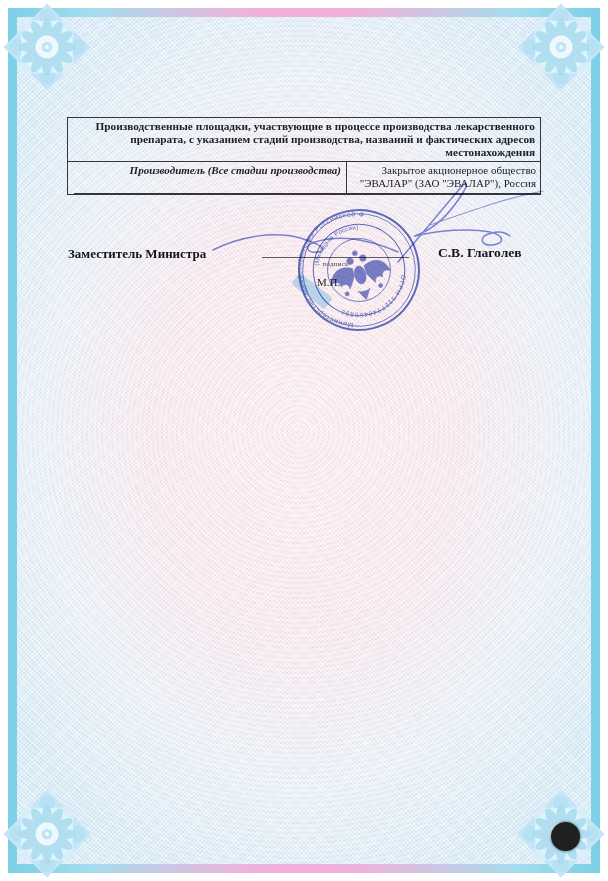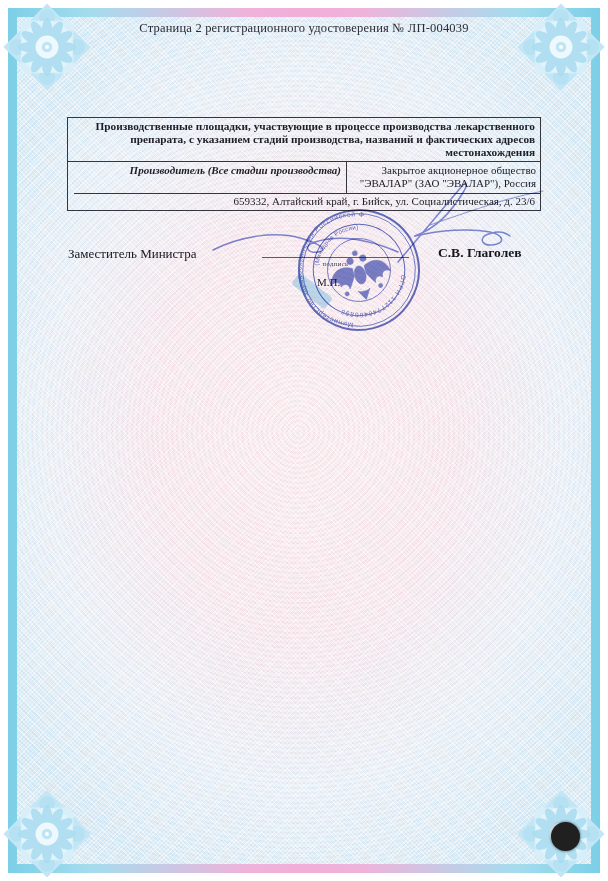--- a/index.html
+++ b/index.html
@@ -25,21 +25,21 @@
   
   .ptable{position:absolute;left:67px;top:117px;width:474px;box-sizing:border-box;
     border:1.5px solid #35353f;font-size:11px;line-height:12.8px;color:#1d1d26;text-align:right;}
   .ptable .r1{font-weight:bold;padding:2px 5px 3px 4px;border-bottom:1.5px solid #35353f;font-size:11.3px;}
   .ptable .r2{display:flex;border-bottom:1.5px solid #35353f;margin-left:6px;}
   .ptable .c-left{flex:0 0 263px;border-right:1.5px solid #35353f;padding:2px 5px 3px 4px;
     font-style:italic;font-weight:bold;}
   .ptable .c-right{flex:1;padding:2px 4px 3px 5px;}
   .ptable .r3{padding:1px 5px 2px 4px;}
   
-  .official-title{position:absolute;left:68px;top:246px;font-weight:normal;font-size:13px;color:#15151f;}
+  .official-title{position:absolute;left:68px;top:246px;font-weight:bold;font-size:13px;color:#15151f;}
   .official-name{position:absolute;left:418px;top:245px;font-weight:bold;font-size:13.5px;color:#15151f;margin-left:20px;}
   .sig-line{position:absolute;left:262px;top:257px;width:147px;height:0;border-top:1px solid #5c5c68;}
   .sig-caption{position:absolute;left:262px;top:260px;width:147px;text-align:center;
     font-size:6.5px;letter-spacing:.5px;color:#3a3a4e;}
   .mp{position:absolute;left:317px;top:276px;font-size:11px;color:#1d1d26;}
   
   .seal{position:absolute;left:292px;top:203px;width:134px;height:134px;opacity:.82;
     mix-blend-mode:multiply;filter:blur(.3px);}
   .ink{position:absolute;left:0;top:0;width:608px;height:881px;pointer-events:none;
     mix-blend-mode:multiply;opacity:.8;filter:blur(.2px);}
@@ -95,29 +95,27 @@
   <svg class="rosette tr" viewBox="0 0 100 100">
       <use href="#rosette-def"></use>
     </svg>
   <svg class="rosette bl" viewBox="0 0 100 100">
       <use href="#rosette-def"></use>
     </svg>
   <svg class="rosette br" viewBox="0 0 100 100">
       <use href="#rosette-def"></use>
     </svg>
 
-  <div class="header-line">Страница 2 регистрационного удостоверения № ЛП-004039</div>
 
   <div class="ptable">
     <div class="r1">Производственные площадки, участвующие в процессе производства лекарственного препарата, с указанием стадий производства, названий и фактических адресов местонахождения</div>
     <div class="r2">
       <div class="c-left">Производитель (Все стадии производства)</div>
       <div class="c-right">Закрытое акционерное общество "ЭВАЛАР" (ЗАО "ЭВАЛАР"), Россия</div>
     </div>
-    <div class="r3">659332, Алтайский край, г. Бийск, ул. Социалистическая, д. 23/6</div>
   </div>
 
   <div class="official-title">Заместитель Министра</div>
   <div class="official-name">С.В. Глаголев</div>
   <div class="sig-line"></div>
   <div class="sig-caption">подпись</div>
   <div class="mp">М.П.</div>
 
   <div class="seal-smudge"></div>
 

